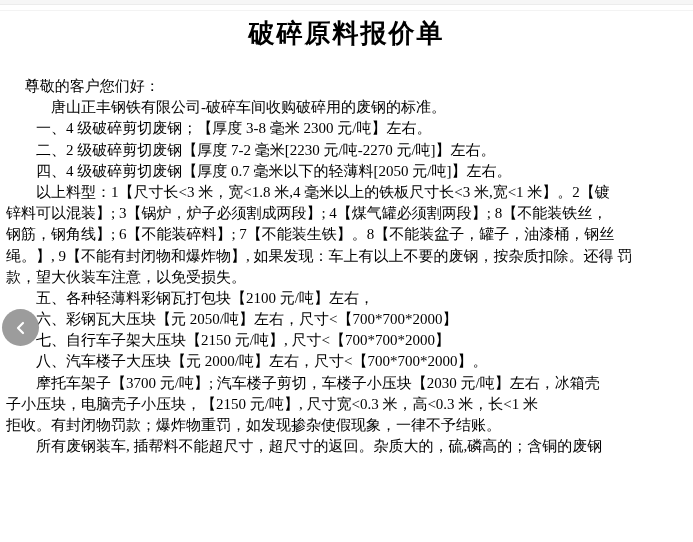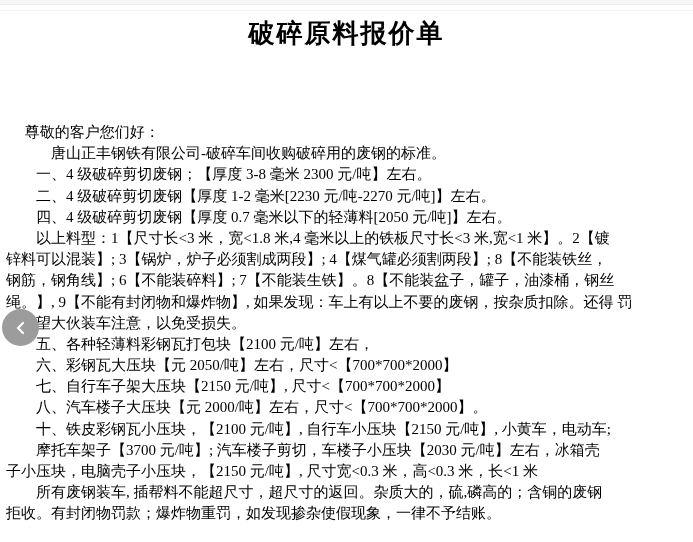--- a/index.html
+++ b/index.html
@@ -41,21 +41,20 @@
     letter-spacing: 2px;
     color: #000000;
   }
   .doc-body {
     position: absolute;
     top: 76px;
     left: 6px;
     width: 684px;
     font-size: 15px;
     line-height: 21.2px;
-    margin-top: 46px;
   }
   .ln {
     white-space: pre;
     height: 21.2px;
     overflow: hidden;
   }
   .nav-prev {
     position: absolute;
     left: 2px;
     top: 309px;
@@ -80,35 +79,34 @@
 
 <div class="top-strip"></div>
 <div class="top-hairline"></div>
 
 <h1 class="doc-title">破碎原料报价单</h1>
 
 <div class="doc-body" id="doc-body">
     <div class="ln">　 尊敬的客户您们好：</div>
     <div class="ln">　　　唐山正丰钢铁有限公司-破碎车间收购破碎用的废钢的标准。</div>
     <div class="ln">　　一、4 级破碎剪切废钢；【厚度 3-8 毫米 2300 元/吨】左右。</div>
-    <div class="ln">　　二、4 级破碎剪切废钢【厚度 1-2 毫米[2230 元/吨-2270 元/吨]】左右。</div>
+    <div class="ln">　　二、2 级破碎剪切废钢【厚度 7-2 毫米[2230 元/吨-2270 元/吨]】左右。</div>
     <div class="ln">　　四、4 级破碎剪切废钢【厚度 0.7 毫米以下的轻薄料[2050 元/吨]】左右。</div>
     <div class="ln">　　以上料型：1【尺寸长&lt;3 米，宽&lt;1.8 米,4 毫米以上的铁板尺寸长&lt;3 米,宽&lt;1 米】。2【镀</div>
     <div class="ln">锌料可以混装】; 3【锅炉，炉子必须割成两段】; 4【煤气罐必须割两段】; 8【不能装铁丝，</div>
     <div class="ln">钢筋，钢角线】; 6【不能装碎料】; 7【不能装生铁】。8【不能装盆子，罐子，油漆桶，钢丝</div>
     <div class="ln">绳。】, 9【不能有封闭物和爆炸物】, 如果发现：车上有以上不要的废钢，按杂质扣除。还得 罚</div>
     <div class="ln">款，望大伙装车注意，以免受损失。</div>
     <div class="ln">　　五、各种轻薄料彩钢瓦打包块【2100 元/吨】左右，</div>
     <div class="ln">　　六、彩钢瓦大压块【元 2050/吨】左右，尺寸&lt;【700*700*2000】</div>
     <div class="ln">　　七、自行车子架大压块【2150 元/吨】, 尺寸&lt;【700*700*2000】</div>
     <div class="ln">　　八、汽车楼子大压块【元 2000/吨】左右，尺寸&lt;【700*700*2000】。</div>
-    <div class="ln">　　十、铁皮彩钢瓦小压块，【2100 元/吨】, 自行车小压块【2150 元/吨】, 小黄车，电动车;</div>
     <div class="ln">　　摩托车架子【3700 元/吨】; 汽车楼子剪切，车楼子小压块【2030 元/吨】左右，冰箱壳</div>
     <div class="ln">子小压块，电脑壳子小压块，【2150 元/吨】, 尺寸宽&lt;0.3 米，高&lt;0.3 米，长&lt;1 米</div>
+    <div class="ln">拒收。有封闭物罚款；爆炸物重罚，如发现掺杂使假现象，一律不予结账。</div>
     <div class="ln">　　所有废钢装车, 插帮料不能超尺寸，超尺寸的返回。杂质大的，硫,磷高的；含铜的废钢</div>
-    <div class="ln">拒收。有封闭物罚款；爆炸物重罚，如发现掺杂使假现象，一律不予结账。</div>
   </div>
 
 <button class="nav-prev">
   <svg width="16" height="16" viewBox="0 0 16 16">
     <polyline points="10,3 5,8 10,13" fill="none" stroke="#ffffff" stroke-width="2.2" stroke-linecap="round" stroke-linejoin="round"></polyline>
   </svg>
 </button>
 
 </body></html>

